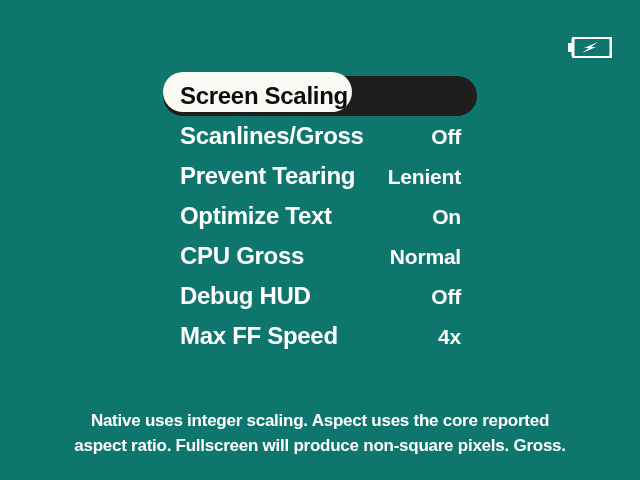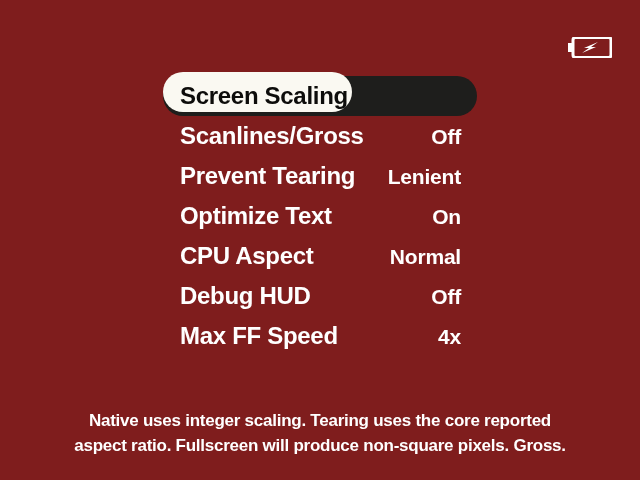--- a/index.html
+++ b/index.html
@@ -13,21 +13,21 @@
     height: 480px;
     overflow: hidden;
     font-family: "Liberation Sans", sans-serif;
     -webkit-font-smoothing: antialiased;
   }
 
   #screen {
     position: relative;
     width: 640px;
     height: 480px;
-    background: #7f1d1d;
+    background: #0f766e;
     box-sizing: border-box;
   }
 
   
   #status-bar {
     position: absolute;
     top: 0;
     left: 0;
     width: 640px;
     height: 70px;
@@ -150,34 +150,34 @@
       <span class="label">Prevent Tearing</span>
       <span class="value">Lenient</span>
     </div>
 
     <div class="row">
       <span class="label">Optimize Text</span>
       <span class="value">On</span>
     </div>
 
     <div class="row">
-      <span class="label">CPU Aspect</span>
+      <span class="label">CPU Gross</span>
       <span class="value">Normal</span>
     </div>
 
     <div class="row">
       <span class="label">Debug HUD</span>
       <span class="value">Off</span>
     </div>
 
     <div class="row">
       <span class="label">Max FF Speed</span>
       <span class="value">4x</span>
     </div>
 
   </div>
 
   <div id="description">
-    <span class="desc-line">Native uses integer scaling. Tearing uses the core reported</span>
+    <span class="desc-line">Native uses integer scaling. Aspect uses the core reported</span>
     <span class="desc-line">aspect ratio. Fullscreen will produce non-square pixels. Gross.</span>
   </div>
 
 </div>
 
 </body></html>

